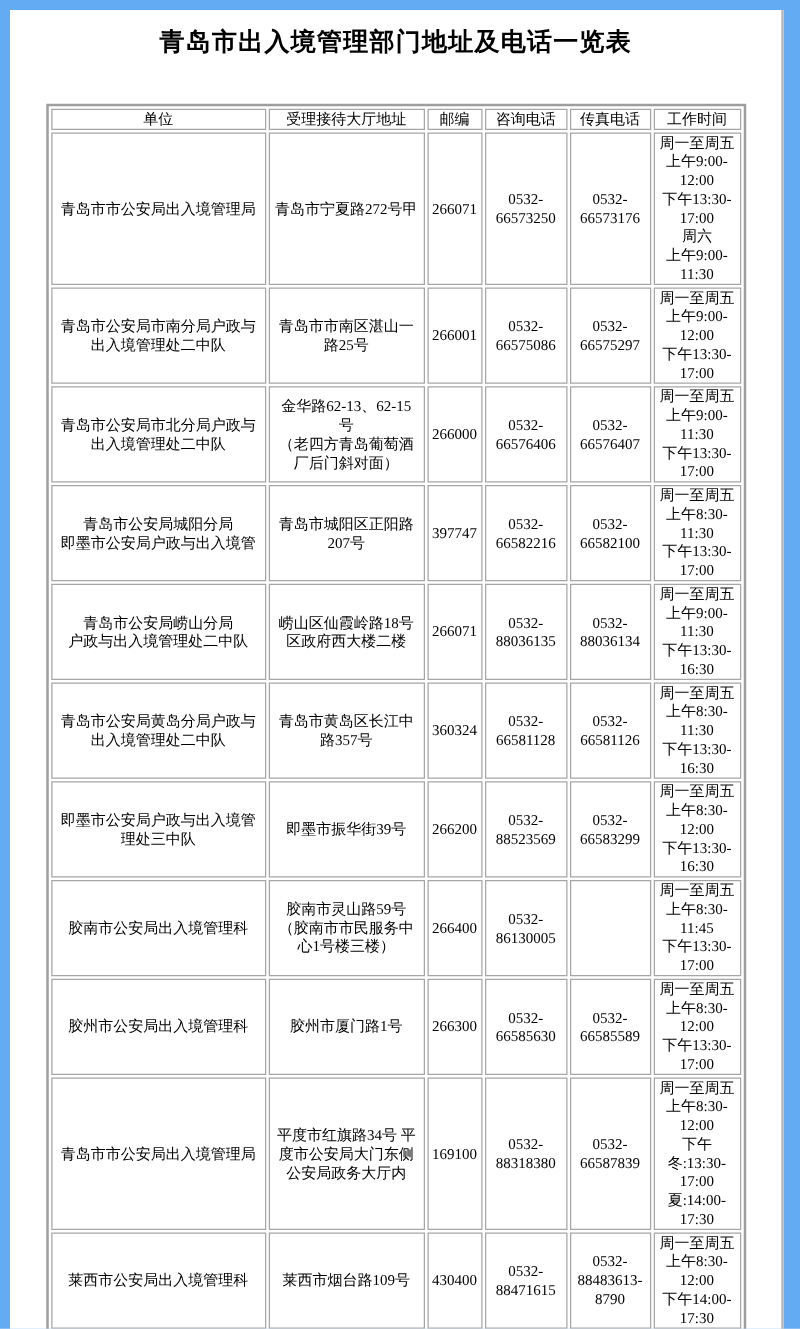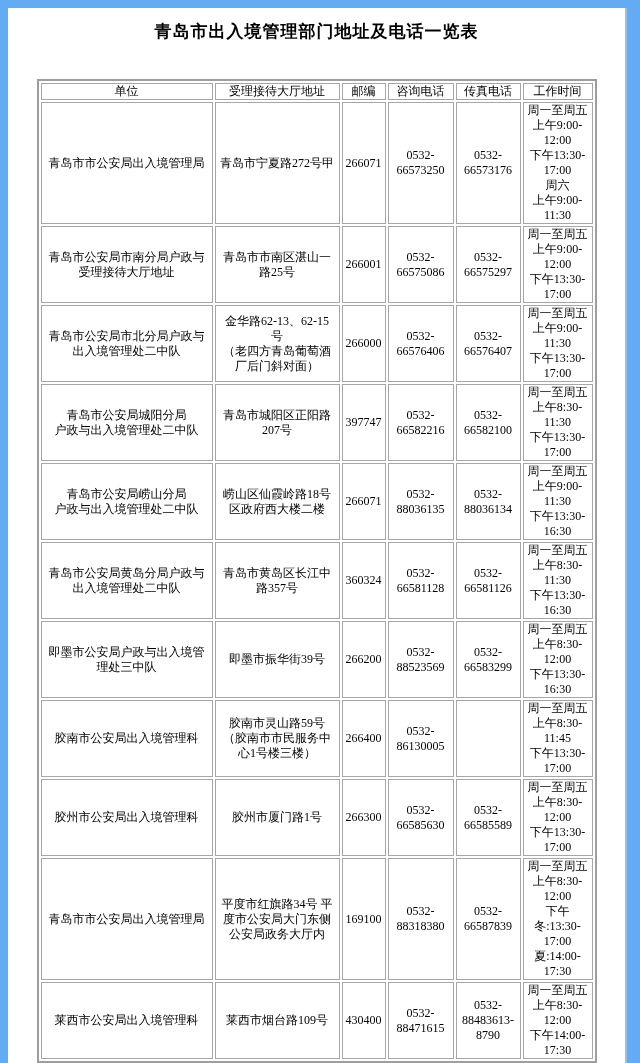--- a/index.html
+++ b/index.html
@@ -20,21 +20,21 @@
     width: 100%;
     min-height: 1045px;
     box-sizing: border-box;
     border-right: 2px solid #b8b8b8;
     border-bottom: 2px solid #b8b8b8;
     padding-top: 8px;
   }
   .page-title {
     margin: 4px 0 36px 0;
     text-align: center;
-    font-size: 17px;
+    font-size: 20px;
     font-weight: bold;
     letter-spacing: 1px;
   }
   table.info-table {
     margin: 16px auto;
     width: 553px;
     table-layout: fixed;
     border-collapse: separate;
     border-spacing: 2px;
     border: 2px solid #9e9e9e;
@@ -98,21 +98,21 @@
 上午9:00-
 12:00
 下午13:30-
 17:00
 周六
 上午9:00-
 11:30</td>
   </tr>
         <tr>
     <td>青岛市公安局市南分局户政与
-受理接待大厅地址</td>
+出入境管理处二中队</td>
     <td>青岛市市南区湛山一
 路25号</td>
     <td>266001</td>
     <td>0532-
 66575086</td>
     <td>0532-
 66575297</td>
     <td>周一至周五
 上午9:00-
 12:00
@@ -132,21 +132,21 @@
     <td>0532-
 66576407</td>
     <td>周一至周五
 上午9:00-
 11:30
 下午13:30-
 17:00</td>
   </tr>
         <tr>
     <td>青岛市公安局城阳分局
-户政与出入境管理处二中队</td>
+即墨市公安局户政与出入境管</td>
     <td>青岛市城阳区正阳路
 207号</td>
     <td>397747</td>
     <td>0532-
 66582216</td>
     <td>0532-
 66582100</td>
     <td>周一至周五
 上午8:30-
 11:30

